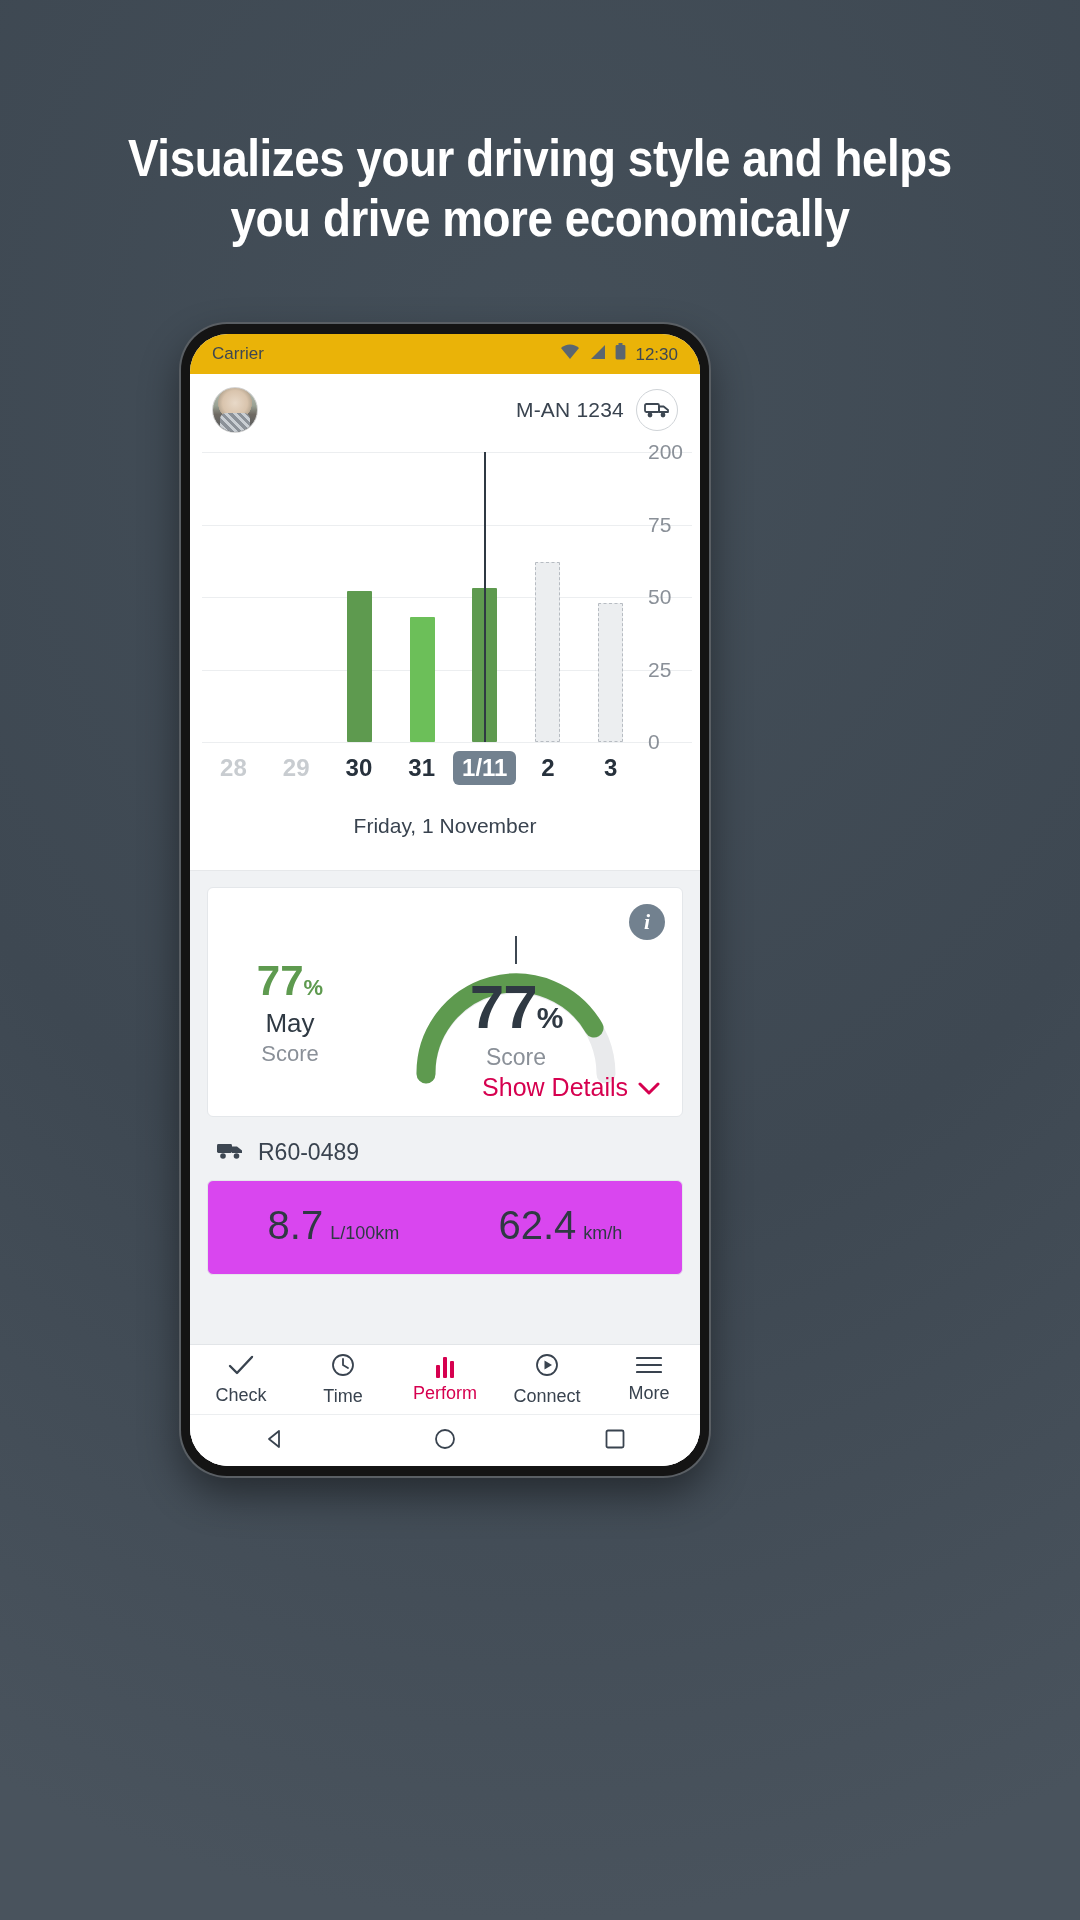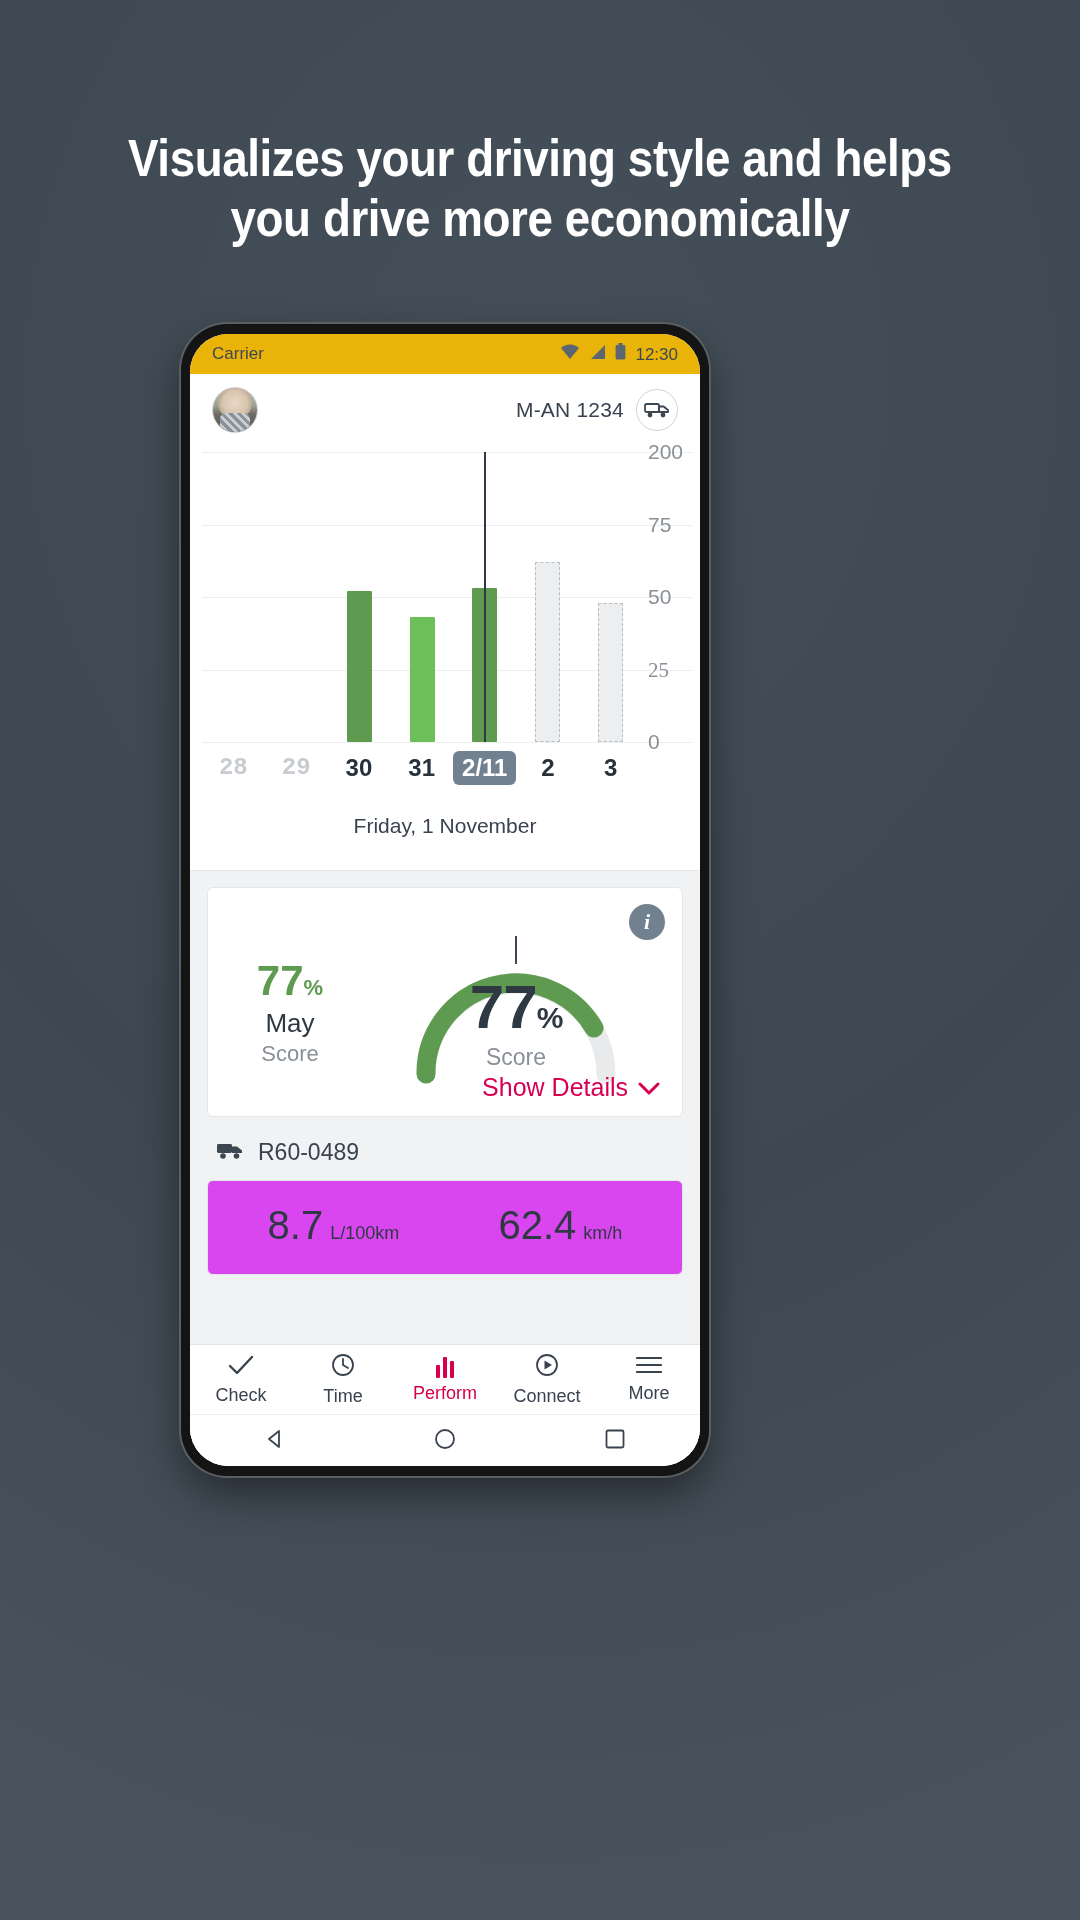--- a/index.html
+++ b/index.html
@@ -184,21 +184,21 @@
     height:44px;
   }
   .date-pill {
     font-size:24px;
     font-weight:bold;
     color:#27313c;
     padding:5px 9px;
     border-radius:6px;
     line-height:1;
   }
-  .date-pill.muted { color:#c8ccd0; font-weight:bold;font-family:Liberation Mono, monospace; }
+  .date-pill.muted { color:#c8ccd0; font-weight:bold; }
   .date-pill.active {
     background:#72818f;
     color:#ffffff;
   }
   .date-caption {
     text-align:center;
     font-size:21px;
     color:#39434f;
     padding:24px 0 22px 0;
   }
@@ -404,21 +404,21 @@
 
         <div class="gridline" style="top:0;"></div>
         <div class="gridline" style="top:25%;"></div>
         <div class="gridline" style="top:50%;"></div>
         <div class="gridline" style="top:75%;"></div>
         <div class="gridline" style="top:100%;"></div>
 
         <div class="axis-label" style="top:0;">200</div>
         <div class="axis-label" style="top:25%;">75</div>
         <div class="axis-label" style="top:50%;">50</div>
-        <div class="axis-label" style="top:75%;font-family:Liberation Serif, serif;">25</div>
+        <div class="axis-label" style="top:75%;">25</div>
         <div class="axis-label" style="top:100%;">0</div>
 
         <div class="bars">
           <div class="bar-slot"></div>
           <div class="bar-slot"></div>
           <div class="bar-slot">
             <div class="bar" style="height:52%;background:#5e9a4f;"></div>
           </div>
           <div class="bar-slot">
             <div class="bar" style="height:43%;background:#6cbf59;"></div>
@@ -443,21 +443,21 @@
         <div class="date-cell">
             <span class="date-pill muted">29</span>
           </div>
         <div class="date-cell">
             <span class="date-pill">30</span>
           </div>
         <div class="date-cell">
             <span class="date-pill">31</span>
           </div>
         <div class="date-cell">
-            <span class="date-pill active">2/11</span>
+            <span class="date-pill active">1/11</span>
           </div>
         <div class="date-cell">
             <span class="date-pill">2</span>
           </div>
         <div class="date-cell">
             <span class="date-pill">3</span>
           </div>
       </div>
 
       <div class="date-caption">Friday, 1 November</div>

